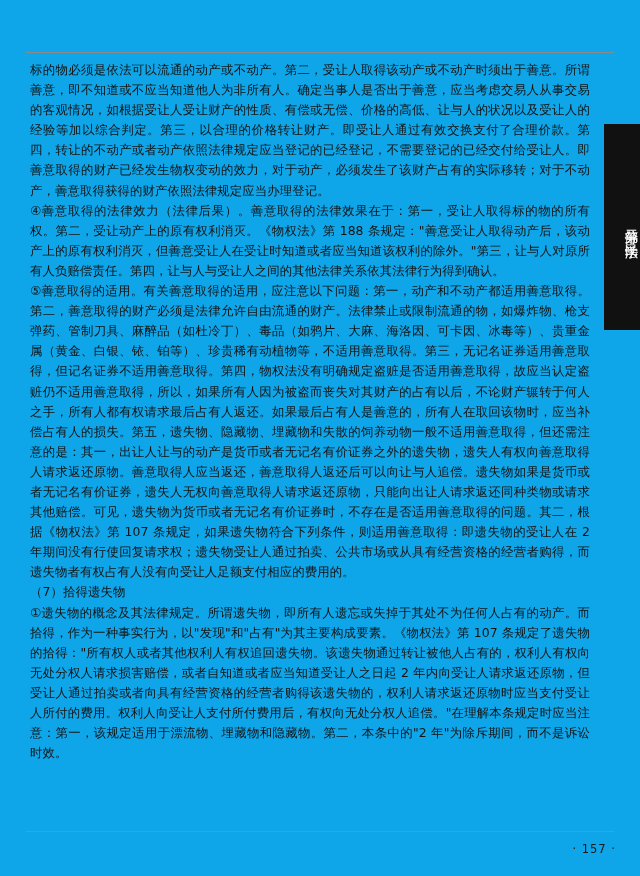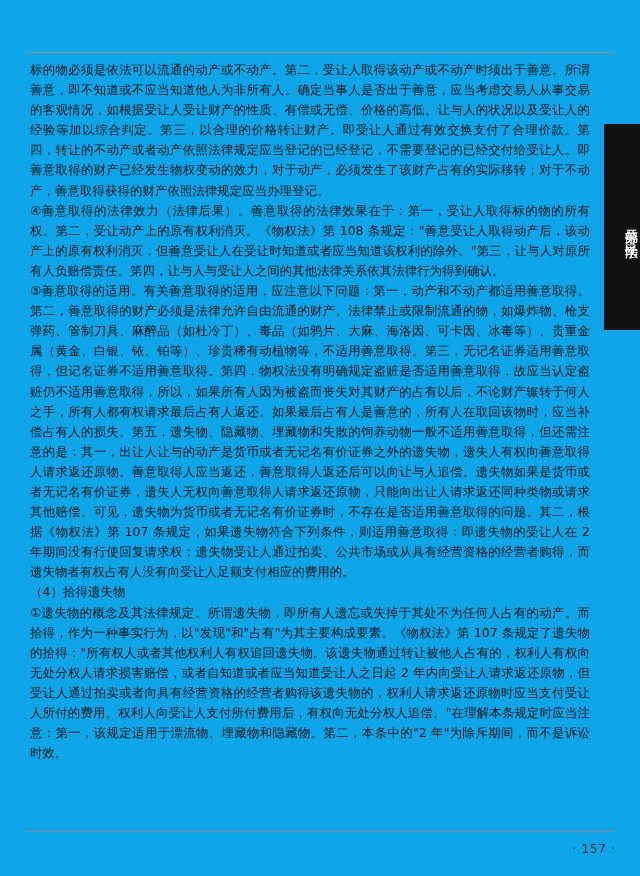--- a/index.html
+++ b/index.html
@@ -87,23 +87,23 @@
 </head>
 <body>
 
 <div class="page">
 
   <div class="rule-top"></div>
   <div class="rule-bottom"></div>
 
   <div class="textcol">
     <p class="">标的物必须是依法可以流通的动产或不动产。第二，受让人取得该动产或不动产时须出于善意。所谓善意，即不知道或不应当知道他人为非所有人。确定当事人是否出于善意，应当考虑交易人从事交易的客观情况，如根据受让人受让财产的性质、有偿或无偿、价格的高低、让与人的状况以及受让人的经验等加以综合判定。第三，以合理的价格转让财产。即受让人通过有效交换支付了合理价款。第四，转让的不动产或者动产依照法律规定应当登记的已经登记，不需要登记的已经交付给受让人。即善意取得的财产已经发生物权变动的效力，对于动产，必须发生了该财产占有的实际移转；对于不动产，善意取得获得的财产依照法律规定应当办理登记。</p>
-    <p class="p-indent">④善意取得的法律效力（法律后果）。善意取得的法律效果在于：第一，受让人取得标的物的所有权。第二，受让动产上的原有权利消灭。《物权法》第 108 条规定："善意受让人取得动产后，该动产上的原有权利消灭，但善意受让人在受让时知道或者应当知道该权利的除外。"第三，让与人对原所有人负赔偿责任。第四，让与人与受让人之间的其他法律关系依其法律行为得到确认。</p>
+    <p class="p-indent">④善意取得的法律效力（法律后果）。善意取得的法律效果在于：第一，受让人取得标的物的所有权。第二，受让动产上的原有权利消灭。《物权法》第 188 条规定："善意受让人取得动产后，该动产上的原有权利消灭，但善意受让人在受让时知道或者应当知道该权利的除外。"第三，让与人对原所有人负赔偿责任。第四，让与人与受让人之间的其他法律关系依其法律行为得到确认。</p>
     <p class="p-indent">⑤善意取得的适用。有关善意取得的适用，应注意以下问题：第一，动产和不动产都适用善意取得。第二，善意取得的财产必须是法律允许自由流通的财产。法律禁止或限制流通的物，如爆炸物、枪支弹药、管制刀具、麻醉品（如杜冷丁）、毒品（如鸦片、大麻、海洛因、可卡因、冰毒等）、贵重金属（黄金、白银、铱、铂等）、珍贵稀有动植物等，不适用善意取得。第三，无记名证券适用善意取得，但记名证券不适用善意取得。第四，物权法没有明确规定盗赃是否适用善意取得，故应当认定盗赃仍不适用善意取得，所以，如果所有人因为被盗而丧失对其财产的占有以后，不论财产辗转于何人之手，所有人都有权请求最后占有人返还。如果最后占有人是善意的，所有人在取回该物时，应当补偿占有人的损失。第五，遗失物、隐藏物、埋藏物和失散的饲养动物一般不适用善意取得，但还需注意的是：其一，出让人让与的动产是货币或者无记名有价证券之外的遗失物，遗失人有权向善意取得人请求返还原物。善意取得人应当返还，善意取得人返还后可以向让与人追偿。遗失物如果是货币或者无记名有价证券，遗失人无权向善意取得人请求返还原物，只能向出让人请求返还同种类物或请求其他赔偿。可见，遗失物为货币或者无记名有价证券时，不存在是否适用善意取得的问题。其二，根据《物权法》第 107 条规定，如果遗失物符合下列条件，则适用善意取得：即遗失物的受让人在 2 年期间没有行使回复请求权；遗失物受让人通过拍卖、公共市场或从具有经营资格的经营者购得，而遗失物者有权占有人没有向受让人足额支付相应的费用的。</p>
-    <p class="p-indent">（4）拾得遗失物</p>
+    <p class="p-indent">（7）拾得遗失物</p>
     <p class="p-indent">①遗失物的概念及其法律规定。所谓遗失物，即所有人遗忘或失掉于其处不为任何人占有的动产。而拾得，作为一种事实行为，以"发现"和"占有"为其主要构成要素。《物权法》第 107 条规定了遗失物的拾得："所有权人或者其他权利人有权追回遗失物。该遗失物通过转让被他人占有的，权利人有权向无处分权人请求损害赔偿，或者自知道或者应当知道受让人之日起 2 年内向受让人请求返还原物，但受让人通过拍卖或者向具有经营资格的经营者购得该遗失物的，权利人请求返还原物时应当支付受让人所付的费用。权利人向受让人支付所付费用后，有权向无处分权人追偿。"在理解本条规定时应当注意：第一，该规定适用于漂流物、埋藏物和隐藏物。第二，本条中的"2 年"为除斥期间，而不是诉讼时效。</p>
   </div>
 
   <div class="side-tab">
     <div class="vtext">第二部分　民法学</div>
   </div>
 
   <div class="folio">· 157 ·</div>
 
 </div>

